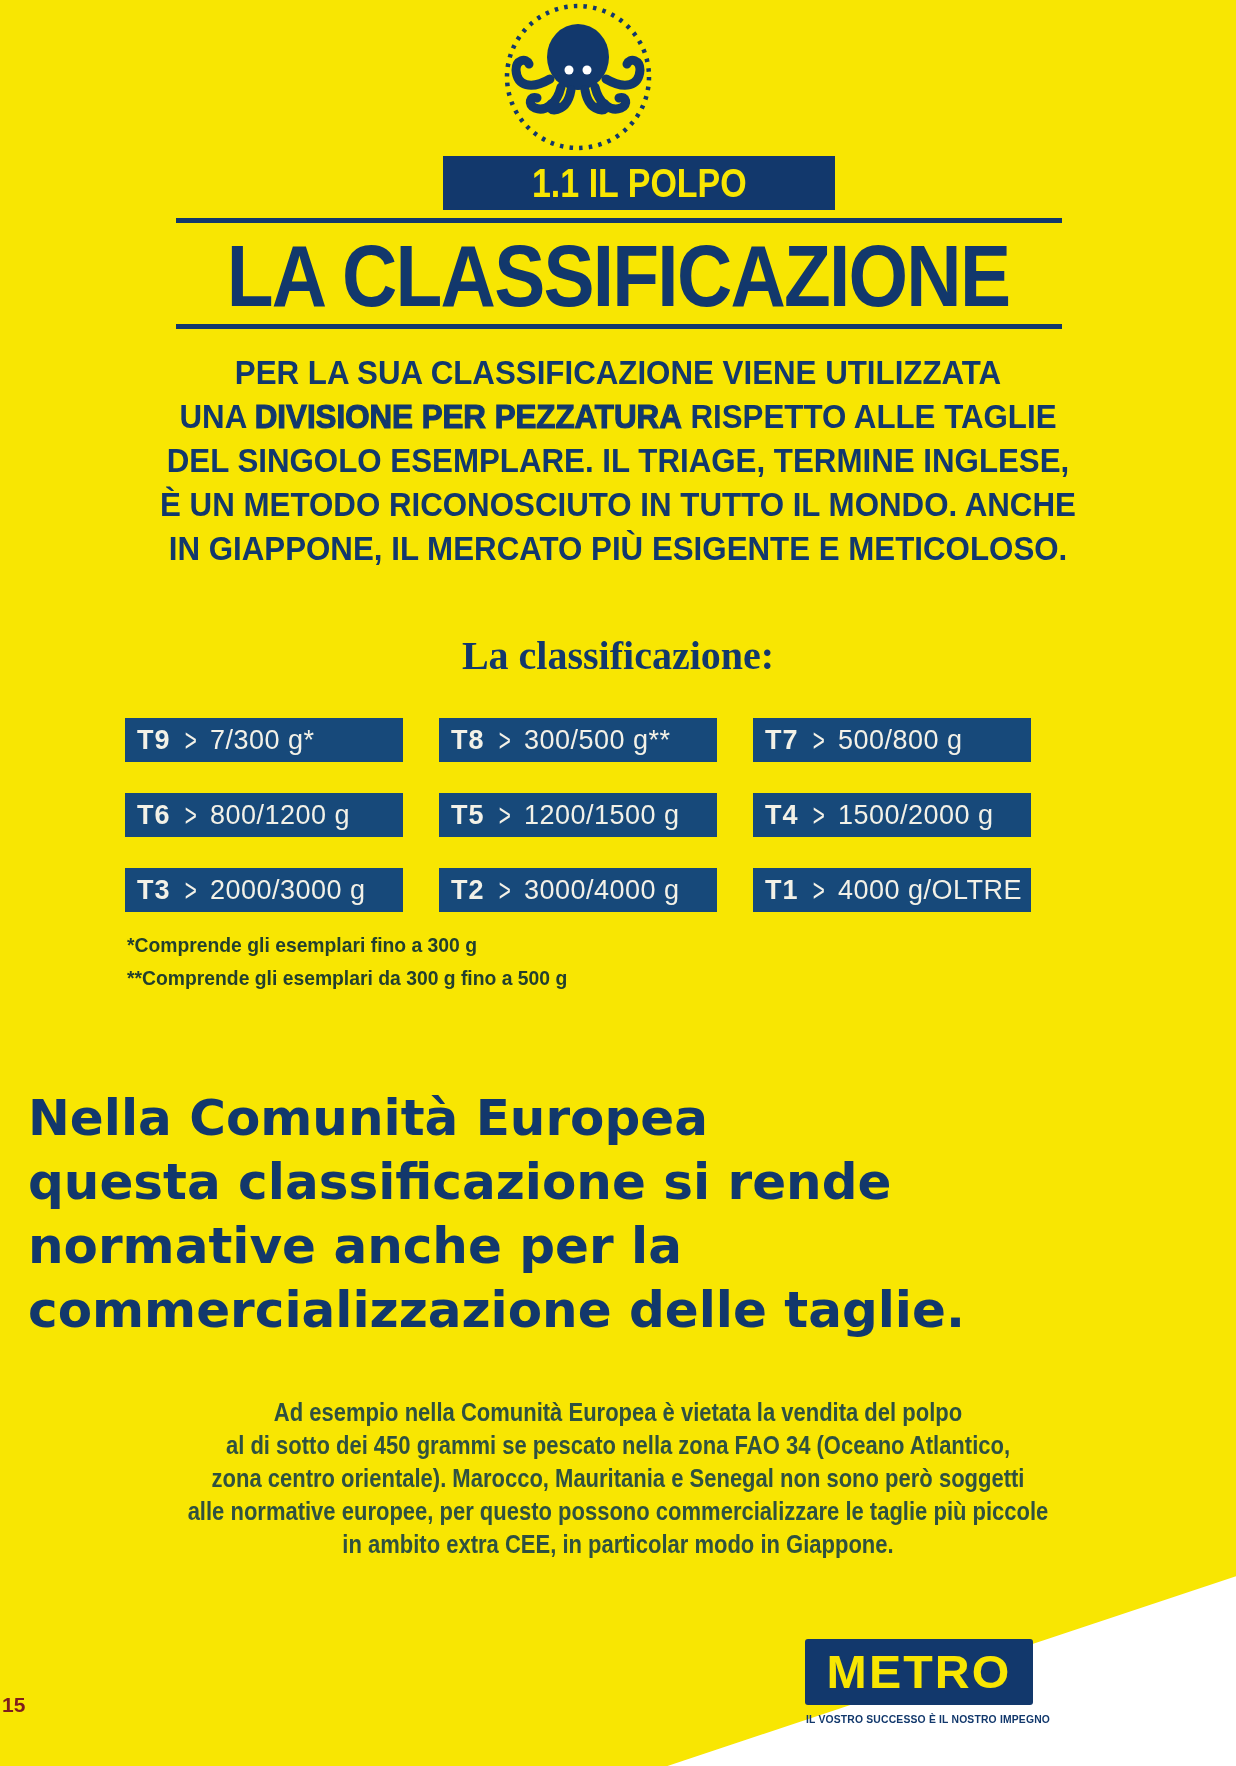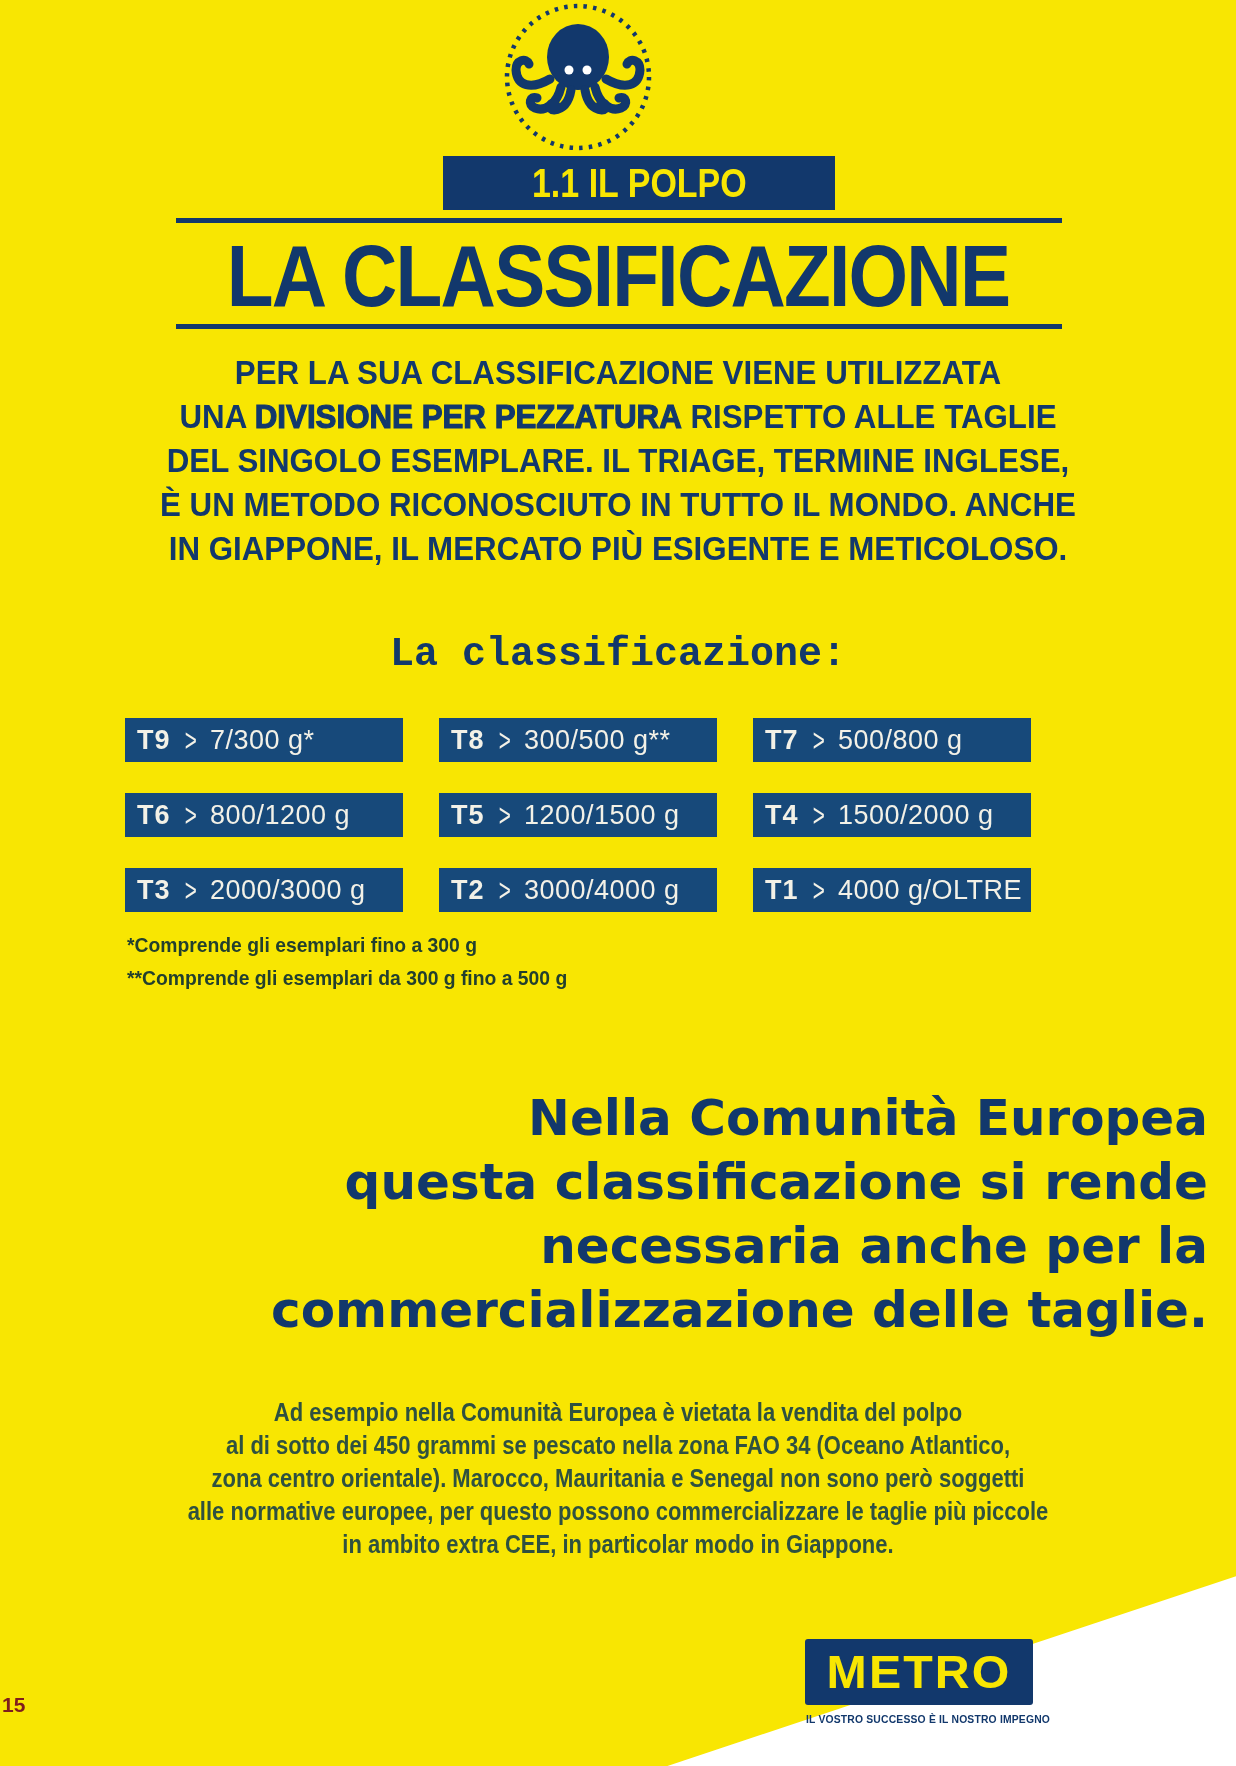--- a/index.html
+++ b/index.html
@@ -36,21 +36,21 @@
     font-size:88px;font-weight:800;line-height:1;letter-spacing:-2px;
     transform:scaleX(.87);white-space:nowrap;
   }
   .intro{
     position:absolute;top:350px;left:28px;width:1180px;text-align:center;
     font-size:34px;font-weight:700;line-height:44px;transform:scaleX(.92);
   }
   .intro .xbold{font-weight:800;-webkit-text-stroke:1.2px var(--navy);}
   .subtitle{
     position:absolute;top:632px;left:28px;width:1180px;text-align:center;
-    font-family:Liberation Mono, monospace;font-weight:700;font-size:40px;
+    font-family:Liberation Serif, serif;font-weight:700;font-size:40px;
   }
   
   .chips{
     position:absolute;left:125px;top:718px;width:906px;
     display:grid;grid-template-columns:repeat(3,278px);
     grid-auto-rows:44px;column-gap:36px;row-gap:31px;
   }
   .chip{
     background:var(--chip);color:var(--off-white);
     display:flex;align-items:center;padding-left:12px;font-size:27px;
@@ -58,21 +58,21 @@
   }
   .chip .code{font-weight:800;letter-spacing:1px;}
   .chip .chev{margin:0 13px;font-weight:400;font-size:23px;transform:scale(.9,1.35);}
   .chip .val{font-weight:400;letter-spacing:.5px;}
   .footnotes{
     position:absolute;left:127px;top:928px;
     color:var(--ink-dark);font-weight:700;font-size:21px;line-height:33px;
     transform:scaleX(.92);transform-origin:left;
   }
   .eu-heading{
-    position:absolute;top:1086px;left:28px;width:1180px;text-align:right;
+    position:absolute;top:1086px;left:28px;width:1180px;text-align:left;
     font-family:"DejaVu Sans",sans-serif;font-weight:700;
     font-size:50px;line-height:64px;color:var(--navy);
   }
   .eu-body{
     position:absolute;top:1396px;left:28px;width:1180px;text-align:center;
     color:var(--ink-para);font-weight:700;font-size:25px;line-height:33px;
     transform:scaleX(.88);
   }
   .wedge{
     position:absolute;left:0;bottom:0;width:1236px;height:226px;background:#ffffff;
@@ -186,21 +186,21 @@
   </div>
 
   <div class="footnotes">
     <div>*Comprende gli esemplari fino a 300 g</div>
     <div>**Comprende gli esemplari da 300 g fino a 500 g</div>
   </div>
 
   <div class="eu-heading">
     <div>Nella Comunità Europea</div>
     <div>questa classificazione si rende</div>
-    <div>necessaria anche per la</div>
+    <div>normative anche per la</div>
     <div>commercializzazione delle taglie.</div>
   </div>
 
   <div class="eu-body">
     <div>Ad esempio nella Comunità Europea è vietata la vendita del polpo</div>
     <div>al di sotto dei 450 grammi se pescato nella zona FAO 34 (Oceano Atlantico,</div>
     <div>zona centro orientale). Marocco, Mauritania e Senegal non sono però soggetti</div>
     <div>alle normative europee, per questo possono commercializzare le taglie più piccole</div>
     <div>in ambito extra CEE, in particolar modo in Giappone.</div>
   </div>

